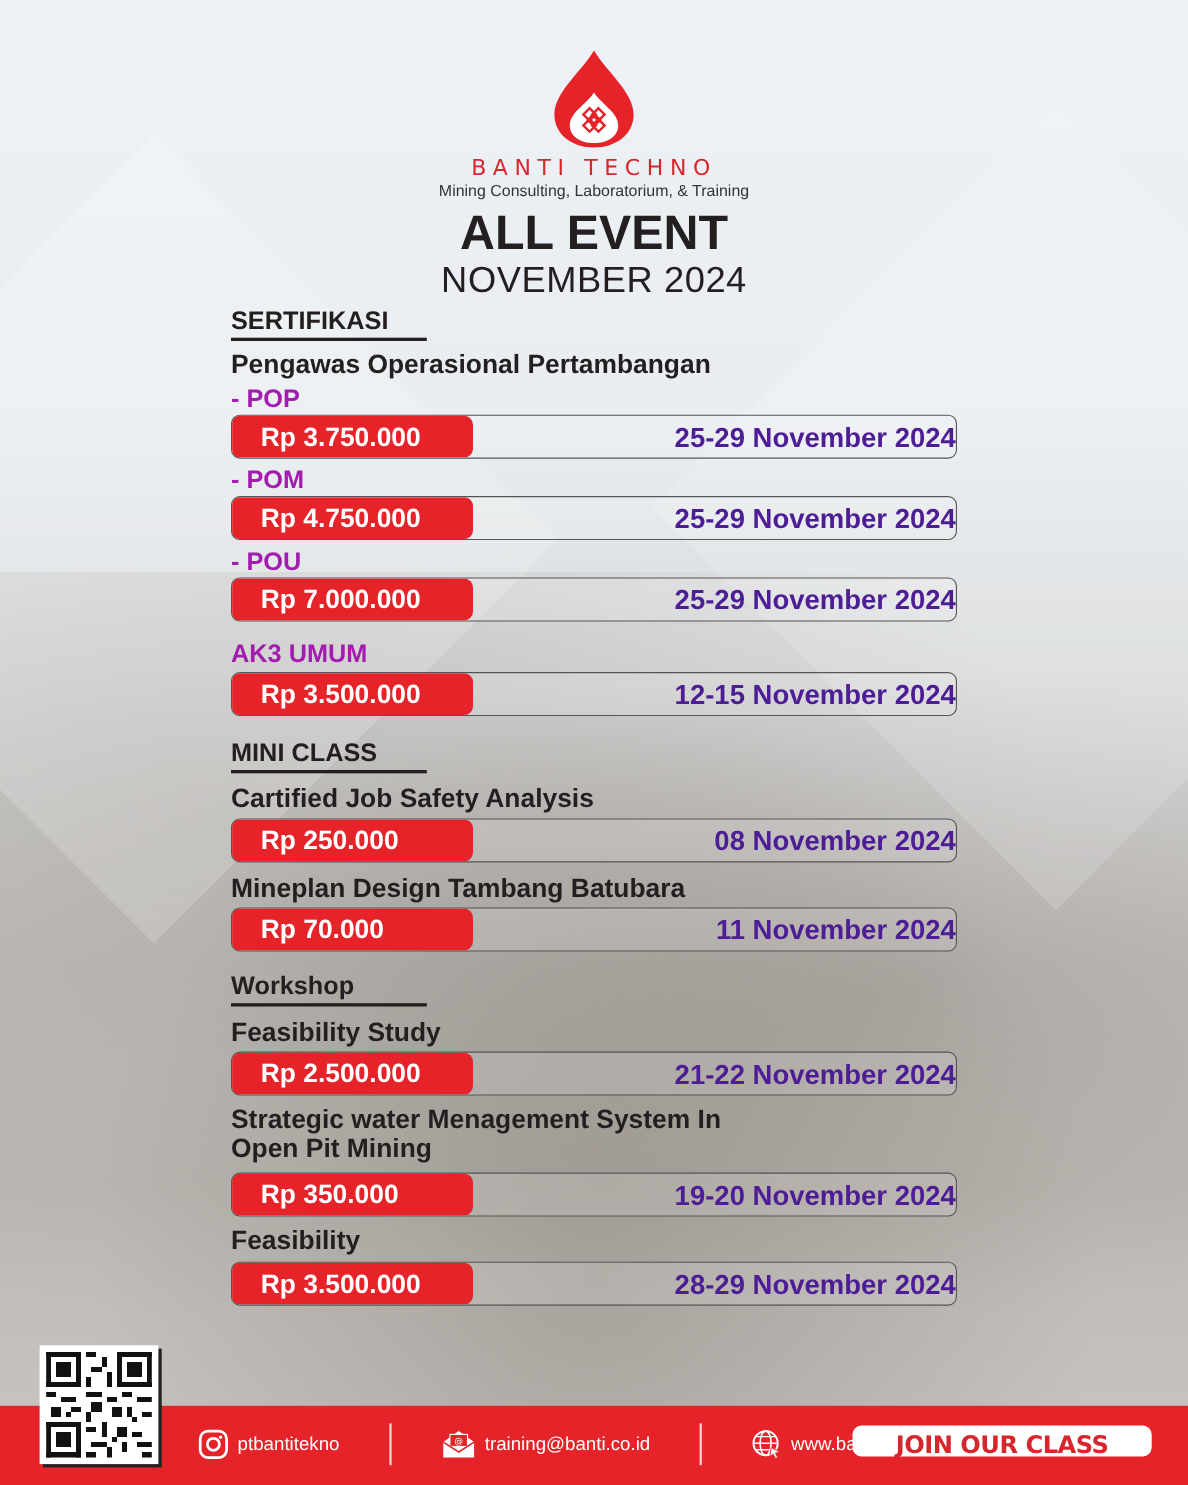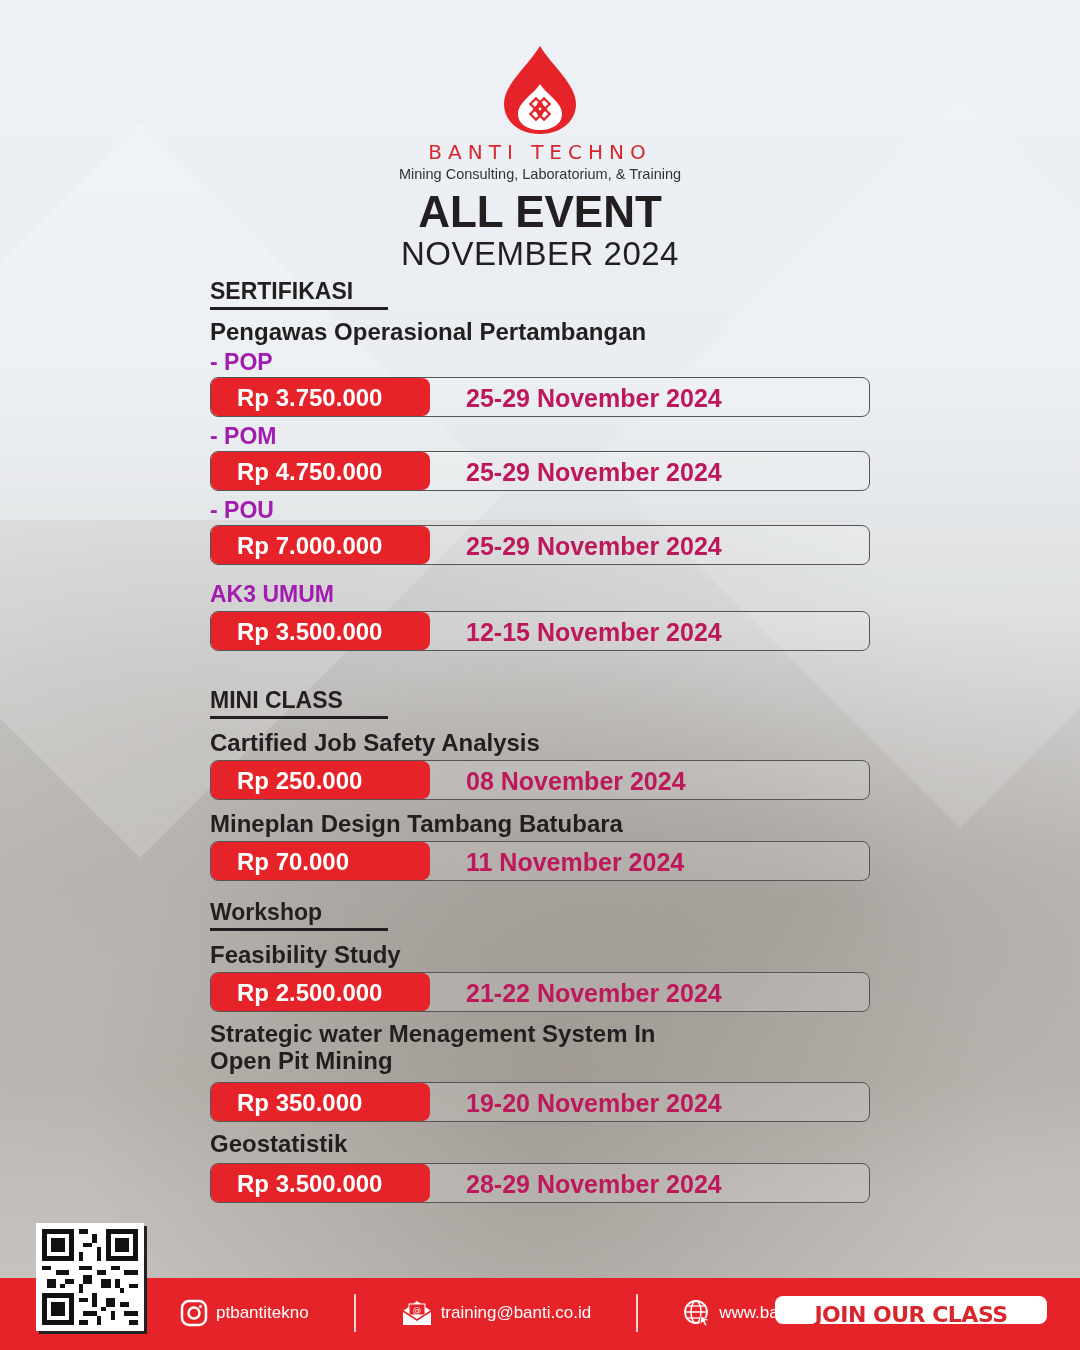--- a/index.html
+++ b/index.html
@@ -26,21 +26,21 @@
   .tagline { margin-top: 2px; font-family: "Liberation Sans", sans-serif; font-size: 14.5px; color: #333; }
   .title { margin-top: 8px; font-family: "Liberation Sans", sans-serif; font-weight: 700; font-size: 44px; line-height: 44px; color: #231f20; }
   .subtitle { margin-top: 2px; font-family: "Liberation Sans", sans-serif; font-weight: 400; font-size: 33px; line-height: 36px; color: #231f20; letter-spacing: 0.5px; }
 
   .content { position: absolute; left: 210px; top: 278px; width: 660px; }
   .section-title { font-family: "Liberation Sans", sans-serif; font-weight: 700; font-size: 23px; color: #231f20; display: inline-block; padding-bottom: 2px; border-bottom: 3px solid #231f20; width: 178px; }
   .item-title { font-family: "Liberation Sans", sans-serif; font-weight: 700; font-size: 24px; line-height: 27px; color: #231f20; }
   .sub-title { font-family: "Liberation Sans", sans-serif; font-weight: 700; font-size: 23px; line-height: 26px; color: #a21caf; }
   .pill { display: flex; height: 40px; border: 1.5px solid #555; border-radius: 8px; overflow: hidden; background: rgba(255,255,255,0.15); }
   .pill .price { width: 219px; background: #e52329; color: #fff; font-family: "Liberation Sans", sans-serif; font-weight: 700; font-size: 24px; line-height: 40px; padding-left: 26px; border-radius: 6px 8px 8px 6px; }
-  .pill .date { flex: 1; font-family: "Liberation Sans", sans-serif; font-weight: 700; font-size: 25px; line-height: 40px; padding-left: 36px; color: #be185d; }
+  .pill .date { flex: 1; font-family: "Liberation Sans", sans-serif; font-weight: 700; font-size: 25px; line-height: 40px; padding-left: 36px; color: #4c1d95; text-align: right; }
 
   .footer-bar { position: absolute; left: 0; right: 0; top: 1278px; height: 72px; background: #e52329; }
   .qr { position: absolute; left: 36px; top: 1223px; width: 108px; height: 108px; background: #fff; box-shadow: 3px 3px 0 #222; padding: 6px; }
   .contacts { position: absolute; left: 172px; top: 1293px; height: 40px; display: flex; align-items: center; color: #fff; font-family: "Liberation Sans", sans-serif; font-size: 17px; gap: 37px; }
   .contact { display: flex; align-items: center; gap: 8px; padding: 0 8px; }
   .sep { width: 2px; height: 38px; background: #fff; opacity: 0.8; }
   .join-btn { position: absolute; left: 775px; top: 1296px; width: 272px; height: 28px; background: #fff; border-radius: 8px; color: #d8262d; font-family: "DejaVu Sans", sans-serif; font-weight: 700; font-size: 22px; line-height: 38px; text-align: center; letter-spacing: -0.5px; }
 </style>
 </head>
 <body>
@@ -92,21 +92,21 @@
     <div class="date">25-29 November 2024</div>
   </div>
 
   <div class="sub-title" style="margin-top:16px">AK3 UMUM</div>
   <div class="pill" style="margin-top:4px">
     <div class="price">Rp 3.500.000</div>
     <div class="date">12-15 November 2024</div>
   </div>
 
   
-  <div class="section-title" style="margin-top:36px">MINI CLASS</div>
+  <div class="section-title" style="margin-top:20px">MINI CLASS</div>
   <div class="item-title" style="margin-top:10px">Cartified Job Safety Analysis</div>
   <div class="pill" style="margin-top:4px">
     <div class="price">Rp 250.000</div>
     <div class="date">08 November 2024</div>
   </div>
   <div class="item-title" style="margin-top:10px">Mineplan Design Tambang Batubara</div>
   <div class="pill" style="margin-top:4px">
     <div class="price">Rp 70.000</div>
     <div class="date">11 November 2024</div>
   </div>
@@ -117,21 +117,21 @@
   <div class="pill" style="margin-top:4px">
     <div class="price">Rp 2.500.000</div>
     <div class="date">21-22 November 2024</div>
   </div>
   <div class="item-title" style="margin-top:8px">Strategic water Menagement System In</div>
   <div class="item-title">Open Pit Mining</div>
   <div class="pill" style="margin-top:8px">
     <div class="price">Rp 350.000</div>
     <div class="date">19-20 November 2024</div>
   </div>
-  <div class="item-title" style="margin-top:8px">Geostatistik</div>
+  <div class="item-title" style="margin-top:8px">Feasibility</div>
   <div class="pill" style="margin-top:6px">
     <div class="price">Rp 3.500.000</div>
     <div class="date">28-29 November 2024</div>
   </div>
 </div>
 
 <div class="footer-bar"></div>
 
 <div class="qr">
   <svg viewBox="0 0 21 21" width="96" height="96" shape-rendering="crispEdges">

